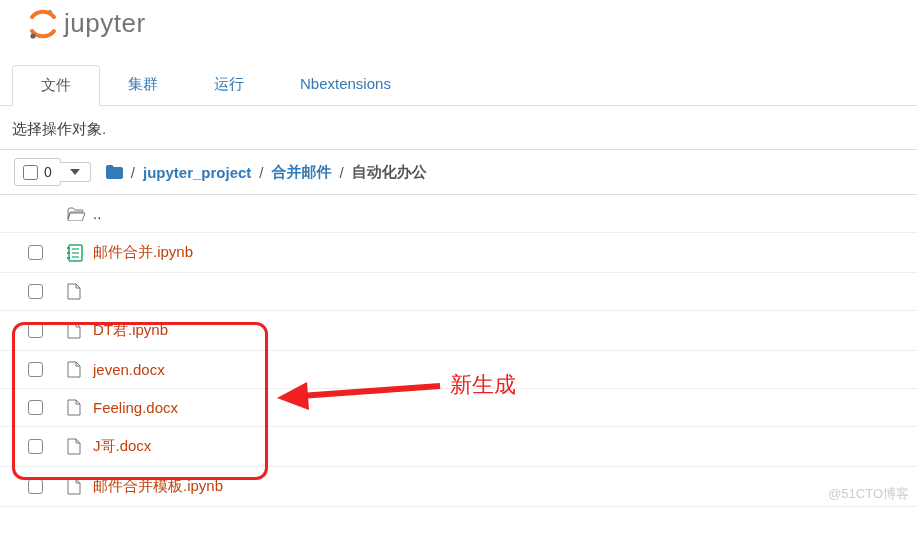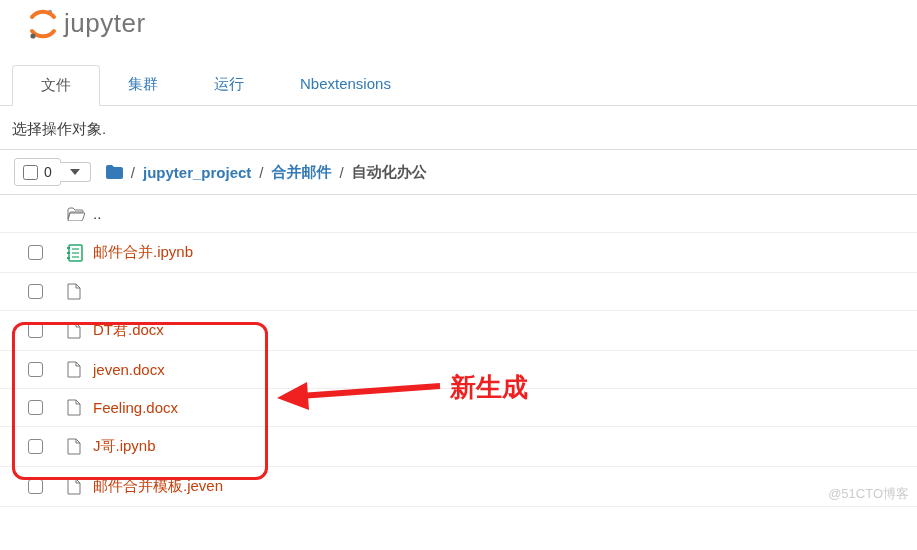--- a/index.html
+++ b/index.html
@@ -21,21 +21,21 @@
     .crumb-sep { color: #555; }
     .folder-ico { color: #337ab7; }
     .rows { }
     .row { display: flex; align-items: center; padding: 10px 24px 10px 28px; border-bottom: 1px solid #eee; }
     .chk { width: 15px; height: 15px; border: 1px solid #888; border-radius: 3px; margin-right: 24px; flex-shrink: 0; }
     .file-ico { width: 18px; text-align: center; margin-right: 8px; color: #777; flex-shrink: 0; }
     .file-ico.nb { color: #26a96c; }
     .file-link { color: #c2410c; cursor: pointer; font-size: 15px; }
     .row.up .file-link { color: #333; }
     .highlight-box { position: absolute; border: 3px solid #ee2020; border-radius: 12px; pointer-events: none; }
-    .annotation { position: absolute; color: #ee2020; font-size: 26px; font-weight: 700; pointer-events: none; }
+    .annotation { position: absolute; color: #ee2020; font-size: 22px; font-weight: 400; pointer-events: none; }
     .arrow { position: absolute; pointer-events: none; }
     .watermark { position: absolute; right: 8px; bottom: 4px; color: #ccc; font-size: 13px; pointer-events: none; margin-top: 14px; }
     input[type="checkbox"] { width: 15px; height: 15px; }
     svg { display: block; }
   </style>
 </head>
 <body>
 
 <div class="header">
   <div class="logo">
@@ -116,21 +116,21 @@
         </svg>
     </span>
   </div>
   <div class="row">
     <span class="chk"></span>
     <span class="file-ico">
       <svg width="14" height="17" viewBox="0 0 14 17">
           <path d="M1 1 L9 1 L13 5 L13 16 L1 16 Z M9 1 L9 5 L13 5" fill="none" stroke="#777" stroke-width="1"></path>
         </svg>
     </span>
-    <span class="file-link">DT君.docx</span>
+    <span class="file-link">DT君.ipynb</span>
   </div>
   <div class="row">
     <span class="chk"></span>
     <span class="file-ico">
       <svg width="14" height="17" viewBox="0 0 14 17">
           <path d="M1 1 L9 1 L13 5 L13 16 L1 16 Z M9 1 L9 5 L13 5" fill="none" stroke="#777" stroke-width="1"></path>
         </svg>
     </span>
     <span class="file-link">jeven.docx</span>
   </div>
@@ -143,30 +143,30 @@
     </span>
     <span class="file-link">Feeling.docx</span>
   </div>
   <div class="row">
     <span class="chk"></span>
     <span class="file-ico">
       <svg width="14" height="17" viewBox="0 0 14 17">
           <path d="M1 1 L9 1 L13 5 L13 16 L1 16 Z M9 1 L9 5 L13 5" fill="none" stroke="#777" stroke-width="1"></path>
         </svg>
     </span>
-    <span class="file-link">J哥.ipynb</span>
+    <span class="file-link">J哥.docx</span>
   </div>
   <div class="row">
     <span class="chk"></span>
     <span class="file-ico">
       <svg width="14" height="17" viewBox="0 0 14 17">
           <path d="M1 1 L9 1 L13 5 L13 16 L1 16 Z M9 1 L9 5 L13 5" fill="none" stroke="#777" stroke-width="1"></path>
         </svg>
     </span>
-    <span class="file-link">邮件合并模板.jeven</span>
+    <span class="file-link">邮件合并模板.ipynb</span>
   </div>
 </div>
 
 <div class="highlight-box" style="left:12px; top:322px; width:256px; height:158px;"></div>
 <div class="annotation" style="left:450px; top:370px;">新生成</div>
 <svg class="arrow" style="left:275px; top:372px;" width="170" height="40">
   <line x1="165" y1="14" x2="25" y2="24" stroke="#ee2020" stroke-width="6"></line>
   <polygon points="2,26 32,10 34,38" fill="#ee2020"></polygon>
 </svg>
 

